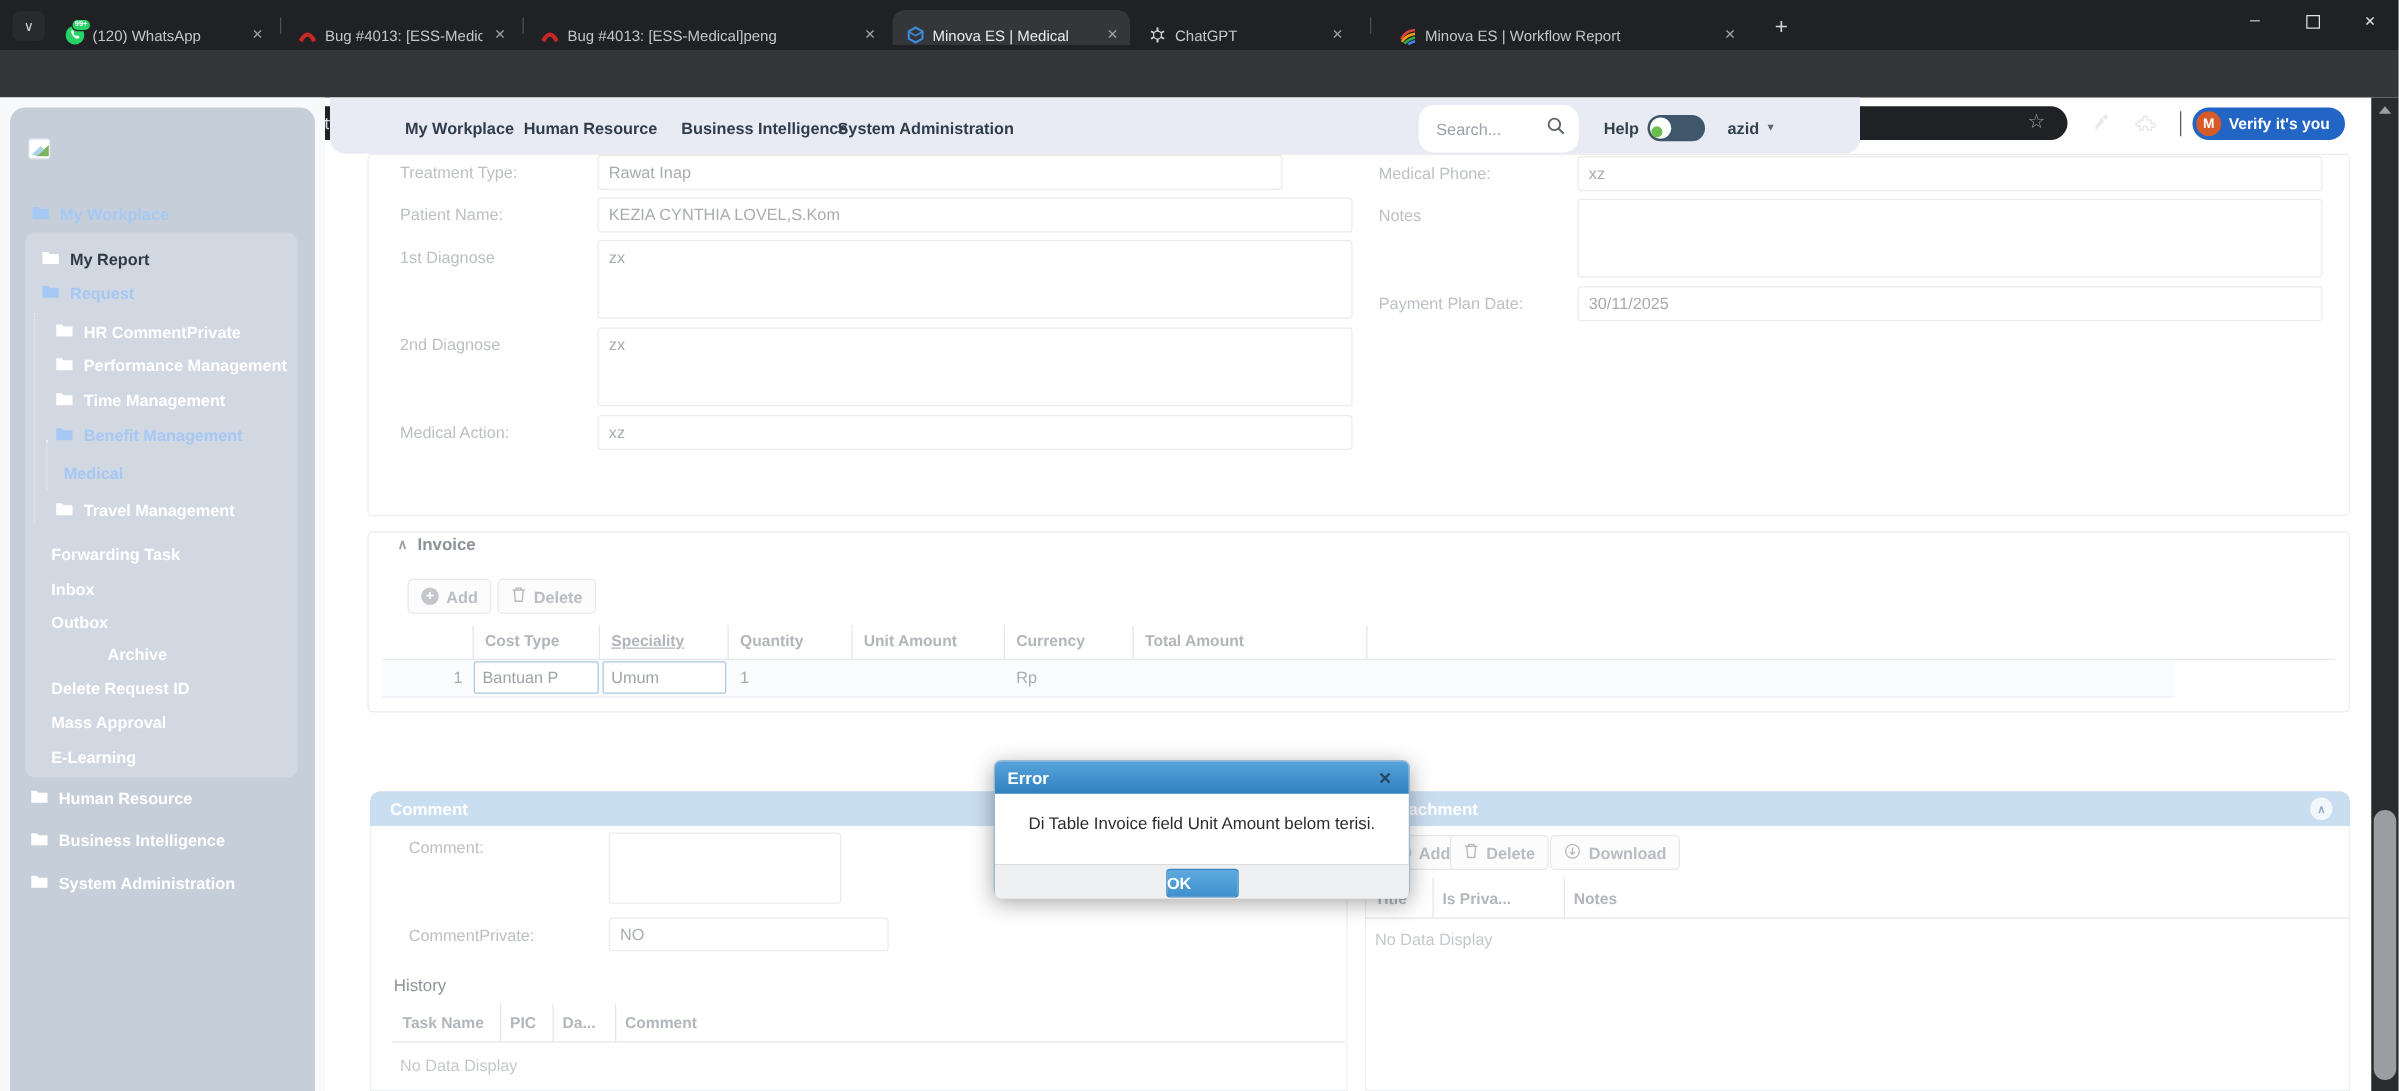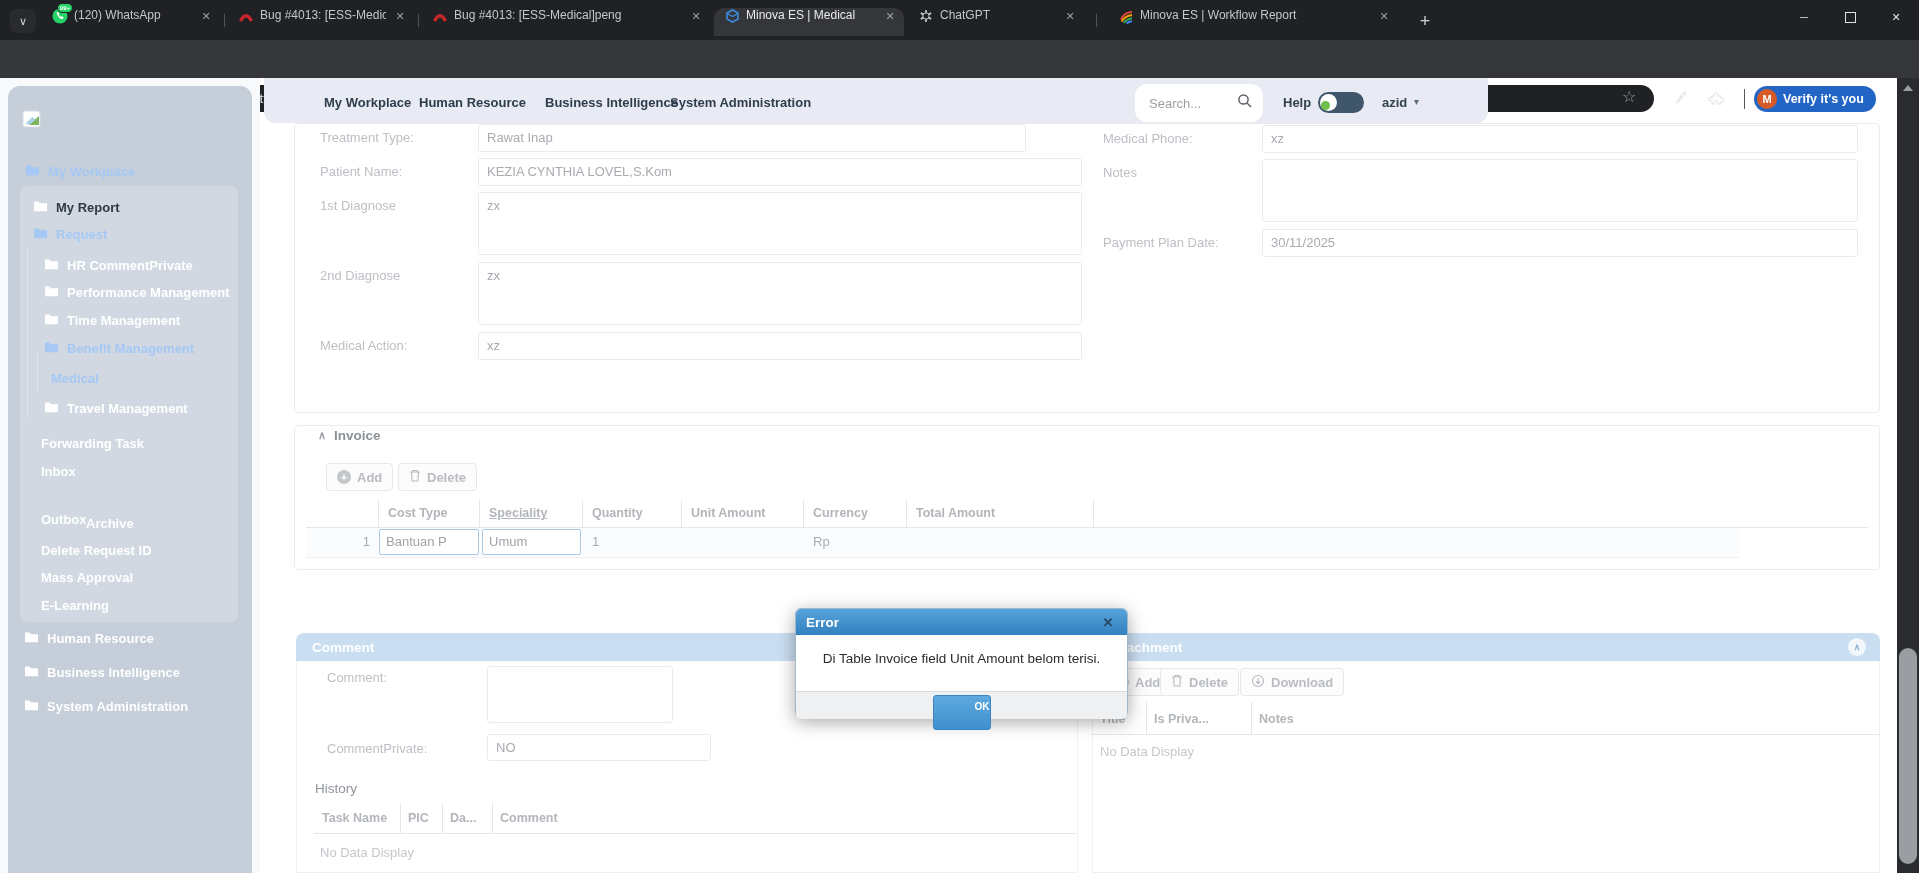--- a/index.html
+++ b/index.html
@@ -4,21 +4,21 @@
 <style>
   html,body{margin:0;padding:0;}
   body{width:1919px;height:873px;overflow:hidden;background:#ffffff;
        font-family:"Liberation Sans",sans-serif;position:relative;}
   .abs{position:absolute;}
 
   
   .tabstrip{position:absolute;left:0;top:0;width:1919px;height:40px;background:#202124;}
   .tabsearch{position:absolute;left:10px;top:9px;width:26px;height:24px;border-radius:6px;
     color:#cfd3d7;display:flex;align-items:center;justify-content:center;font-size:11px;background:#292a2d;}
-  .tab{position:absolute;top:8px;height:28px;display:flex;align-items:flex-start;
+  .tab{position:absolute;top:8px;height:28px;display:flex;align-items:flex-end;
     padding:0 6px 0 10px;border-radius:10px 10px 0 0;color:#c3c7cb;font-size:12px;box-sizing:border-box;}
   .tab.active{background:#35363a;color:#e9ebee;}
   .tab-title{flex:1;overflow:hidden;white-space:nowrap;margin:0 6px;}
   .tab-close{color:#9aa0a6;font-size:11px;width:16px;height:16px;line-height:16px;
     text-align:center;border-radius:50%;flex:0 0 16px;}
   .tsep{position:absolute;top:14px;width:1px;height:13px;background:#4e5256;}
   .fav{width:16px;height:16px;position:relative;flex:0 0 16px;display:flex;align-items:center;justify-content:center;}
   .wa-badge{position:absolute;right:-5px;top:-5px;background:#25d366;border:1px solid #202124;
     color:#fff;font-size:6px;line-height:8px;border-radius:6px;padding:0 2px;font-weight:bold;}
   .newtab{position:absolute;left:1412px;top:8px;width:26px;height:26px;color:#cfd3d7;
@@ -84,23 +84,23 @@
   
   .dialog{position:absolute;left:795px;top:608px;width:333px;height:110px;background:#fff;border-radius:6px;
     box-shadow:0 4px 18px rgba(0,0,0,.35);border:1px solid #9cb8cd;z-index:60;box-sizing:border-box;}
   .dlg-hd{position:absolute;left:0;top:0;width:100%;height:26px;border-radius:5px 5px 0 0;
     background:linear-gradient(#58a3da,#3181c0);display:flex;align-items:center;padding:0 10px;box-sizing:border-box;}
   .dlg-title{color:#fff;font-weight:700;font-size:13.5px;flex:1;}
   .dlg-close{color:#24475f;font-weight:bold;font-size:13px;width:18px;text-align:center;}
   .dlg-msg{position:absolute;left:0;top:42px;width:100%;text-align:center;font-size:13.5px;color:#2c2c2c;}
   .dlg-ft{position:absolute;left:0;top:82px;width:100%;height:27px;background:#eef0f1;
     border-top:1px solid #d9dcde;border-radius:0 0 5px 5px;}
-  .dlg-ok{position:absolute;left:50%;margin-left:-29px;top:3px;width:58px;height:35px;border-radius:3px;
+  .dlg-ok{position:absolute;left:50%;margin-left:-29px;top:3px;width:58px;height:23px;border-radius:3px;
     background:linear-gradient(#5fa9e0,#3f90cd);border:1px solid #3a86c4;color:#fff;font-weight:700;
-    font-size:10px;text-align:right;line-height:21px;box-sizing:border-box;}
+    font-size:13px;text-align:left;line-height:21px;box-sizing:border-box;}
 
   
   .scrollbar{position:absolute;left:1897px;top:78px;width:22px;height:795px;background:#2a2b2e;z-index:70;}
   .sb-thumb{position:absolute;left:2px;top:570px;width:18px;height:216px;border-radius:9px;background:#9a9ea3;}
   .sb-up{position:absolute;left:6px;top:7px;width:0;height:0;border-left:5px solid transparent;
     border-right:5px solid transparent;border-bottom:6px solid #9aa0a6;}
 </style>
 </head>
 <body>
 
@@ -294,21 +294,21 @@
           <path d="M1 1.5h4.5l1.3 1.7H14v8H1z" fill="currentColor"></path>
         </svg></span>
     <span>Travel Management</span>
   </div>
   <div class="sbi" style="left:41px;top:355px;">
     <span>Forwarding Task</span>
   </div>
   <div class="sbi" style="left:41px;top:381px;align-items:flex-end;">
     <span>Inbox</span>
   </div>
-  <div class="sbi" style="left:41px;top:431px;">
+  <div class="sbi" style="left:41px;top:409px;">
     <span>Outbox</span>
   </div>
   <div class="sbi" style="left:41px;top:435px;margin-left:45px;">
     <span>Archive</span>
   </div>
   <div class="sbi" style="left:41px;top:462px;">
     <span>Delete Request ID</span>
   </div>
   <div class="sbi" style="left:41px;top:489px;">
     <span>Mass Approval</span>

